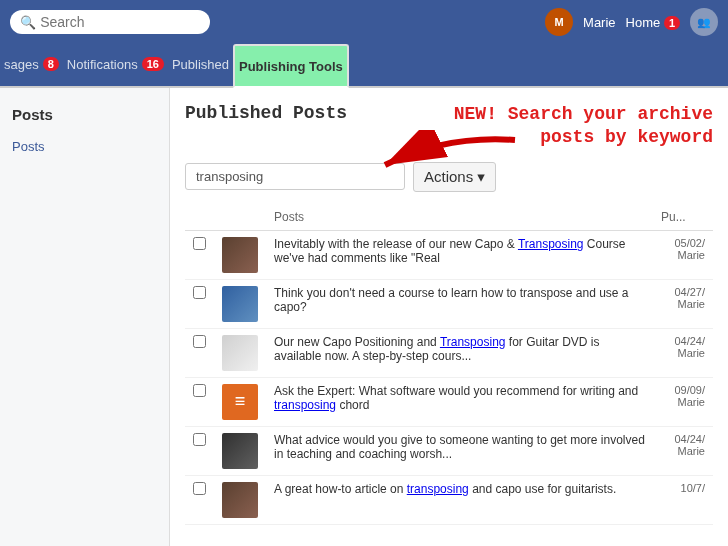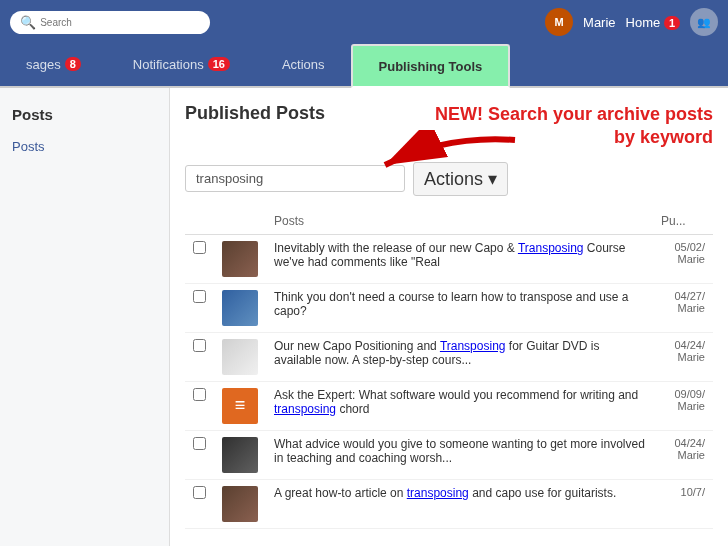--- a/index.html
+++ b/index.html
@@ -18,21 +18,21 @@
       background: #fff;
       border-radius: 15px;
       display: flex;
       align-items: center;
       padding: 4px 10px;
       width: 200px;
     }
     .top-bar-search input {
       border: none;
       outline: none;
-      font-size: 10px;
+      font-size: 14px;
       width: 160px;
       background: transparent;
     }
     .search-icon-top { color: #999; font-size: 13px; margin-right: 4px; }
     .top-bar-right {
       display: flex;
       align-items: center;
       gap: 10px;
       color: #fff;
       font-size: 13px;
@@ -57,21 +57,21 @@
     
     .nav-tabs {
       background: #3b5998;
       display: flex;
       align-items: flex-end;
       padding: 0 0 0 0;
       height: 44px;
       border-bottom: 2px solid #ccc;
     }
     .nav-tab {
-      padding: 10px 26px;
+      padding: 10px 4px;
       color: #d8dfea;
       font-size: 13px;
       cursor: pointer;
       height: 44px;
       display: flex;
       align-items: center;
       position: relative;
     }
     .nav-tab.active {
       background: #86efac;
@@ -126,20 +126,21 @@
       padding: 15px;
       overflow-y: auto;
       position: relative;
     }
 
     .content-header {
       display: flex;
       align-items: flex-start;
       justify-content: space-between;
       margin-bottom: 12px;
+      font-family: Liberation Mono, monospace;
     }
     .published-posts-title {
       font-size: 18px;
       font-weight: bold;
       color: #333;
     }
 
     .new-feature-callout {
       color: #e02020;
       font-size: 18px;
@@ -164,21 +165,21 @@
       font-size: 13px;
       width: 220px;
       outline: none;
       color: #555;
     }
     .actions-btn {
       border: 1px solid #ccc;
       background: #f5f5f5;
       border-radius: 3px;
       padding: 5px 10px;
-      font-size: 18px;
+      font-size: 15px;
       cursor: pointer;
       color: #333;
       display: flex;
       align-items: flex-start;
       gap: 4px;
     }
 
     
     .posts-table {
       width: 100%;
@@ -261,21 +262,21 @@
 <div class="nav-tabs">
   <div class="nav-tab">
     <span>sages</span>
     <span class="badge">8</span>
   </div>
   <div class="nav-tab">
     <span>Notifications</span>
     <span class="badge">16</span>
   </div>
   <div class="nav-tab">
-    <span>Actions</span>
+    <span>Published</span>
   </div>
   <div class="nav-tab active">
     <span>Publishing Tools</span>
   </div>
 </div>
 
 <div class="main-layout">
 
   <div class="sidebar">
     <div class="sidebar-title">Posts</div>

